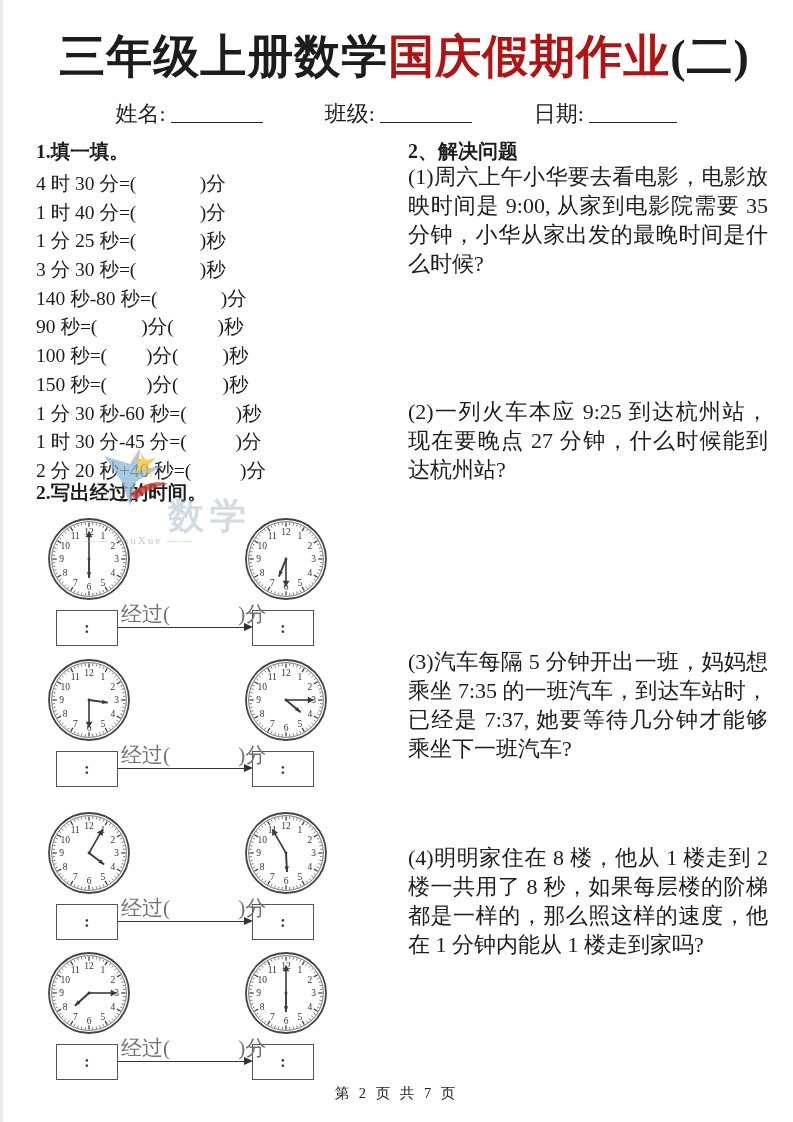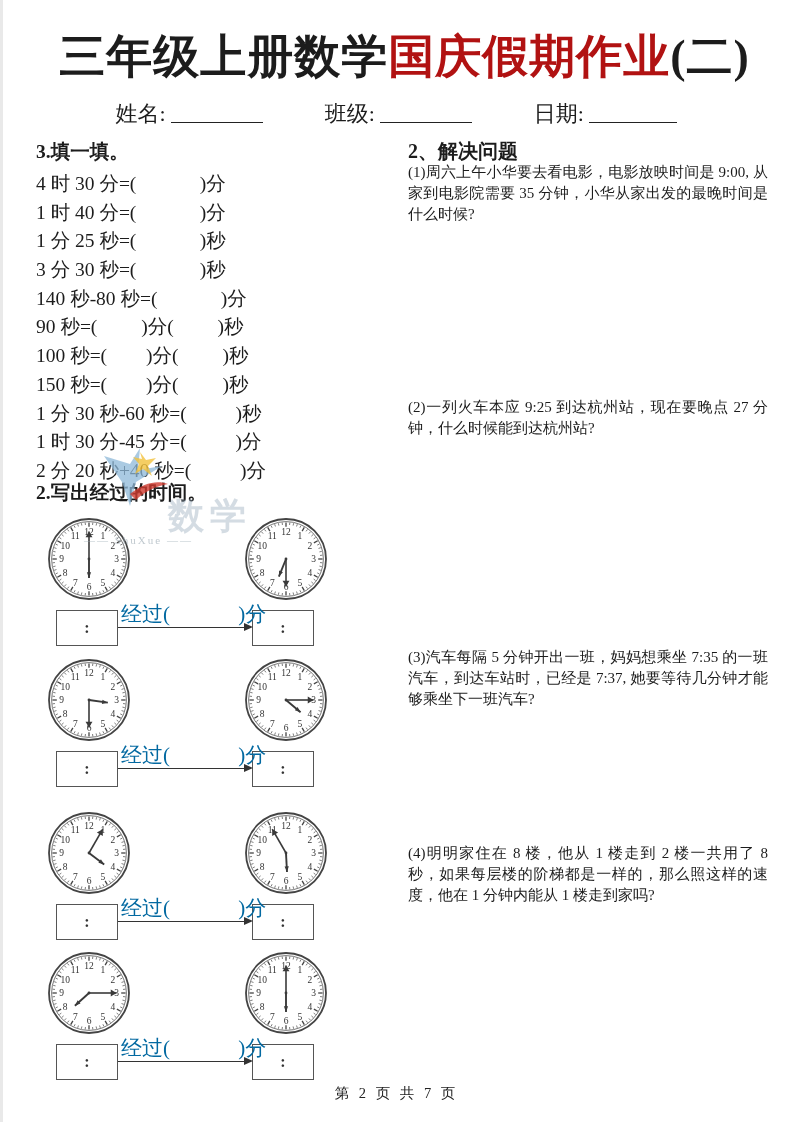--- a/index.html
+++ b/index.html
@@ -29,25 +29,25 @@
   .clock.left{left:12px;}
   .clock.right{left:209px;}
   .tbox{position:absolute;top:93px;width:60px;height:34px;border:1.3px solid #555;
         display:flex;align-items:center;justify-content:center;
         font-size:16px;font-weight:bold;color:#333;background:#fff;}
   .tbox.left{left:21px;}
   .tbox.right{left:217px;}
   .arrow{position:absolute;left:83px;top:110px;width:133px;border-top:1.4px solid #333;}
   .arrow:after{content:"";position:absolute;right:-2px;top:-4.6px;width:0;height:0;
         border-left:9px solid #333;border-top:4px solid transparent;border-bottom:4px solid transparent;}
-  .elapsed{position:absolute;left:86px;top:83px;font-size:21px;white-space:pre;color:#0369a1;}
+  .elapsed{position:absolute;left:86px;top:83px;font-size:21px;white-space:pre;color:#737373;}
 
   
   .prob-head{position:absolute;left:408px;top:138px;font-size:20px;font-weight:bold;}
-  .prob{position:absolute;left:408px;width:360px;font-size:15px;line-height:21px;text-align:justify;}
+  .prob{position:absolute;left:408px;width:360px;font-size:22px;line-height:29px;text-align:justify;}
   .prob.p1{top:162px;}
   .prob.p2{top:397px;}
   .prob.p3{top:611px;margin-top:36px;}
   .prob.p4{top:843px;}
 
   
   .watermark{position:absolute;left:80px;top:430px;width:320px;height:120px;pointer-events:none;}
   .wm-star{position:absolute;left:20px;top:18px;}
   .wm-big{position:absolute;left:88px;top:62px;font-size:36px;font-weight:bold;
           color:rgba(148,168,184,0.40);letter-spacing:6px;}
@@ -69,21 +69,21 @@
 
   <div class="name-row">
     <span class="fld"><span>姓名:</span>
       <span class="blank"></span></span>
     <span class="fld"><span>班级:</span>
       <span class="blank"></span></span>
     <span class="fld"><span>日期:</span>
       <span class="blank" style="width:88px"></span></span>
   </div>
 
-  <div class="sec1-head">3.填一填。</div>
+  <div class="sec1-head">1.填一填。</div>
   <div class="fill-lines" id="fill-lines">
       <div class="fill-line">4 时 30 分=(             )分</div>
       <div class="fill-line">1 时 40 分=(             )分</div>
       <div class="fill-line">1 分 25 秒=(             )秒</div>
       <div class="fill-line">3 分 30 秒=(             )秒</div>
       <div class="fill-line">140 秒-80 秒=(             )分</div>
       <div class="fill-line">90 秒=(         )分(         )秒</div>
       <div class="fill-line">100 秒=(        )分(         )秒</div>
       <div class="fill-line">150 秒=(        )分(         )秒</div>
       <div class="fill-line">1 分 30 秒-60 秒=(          )秒</div>

